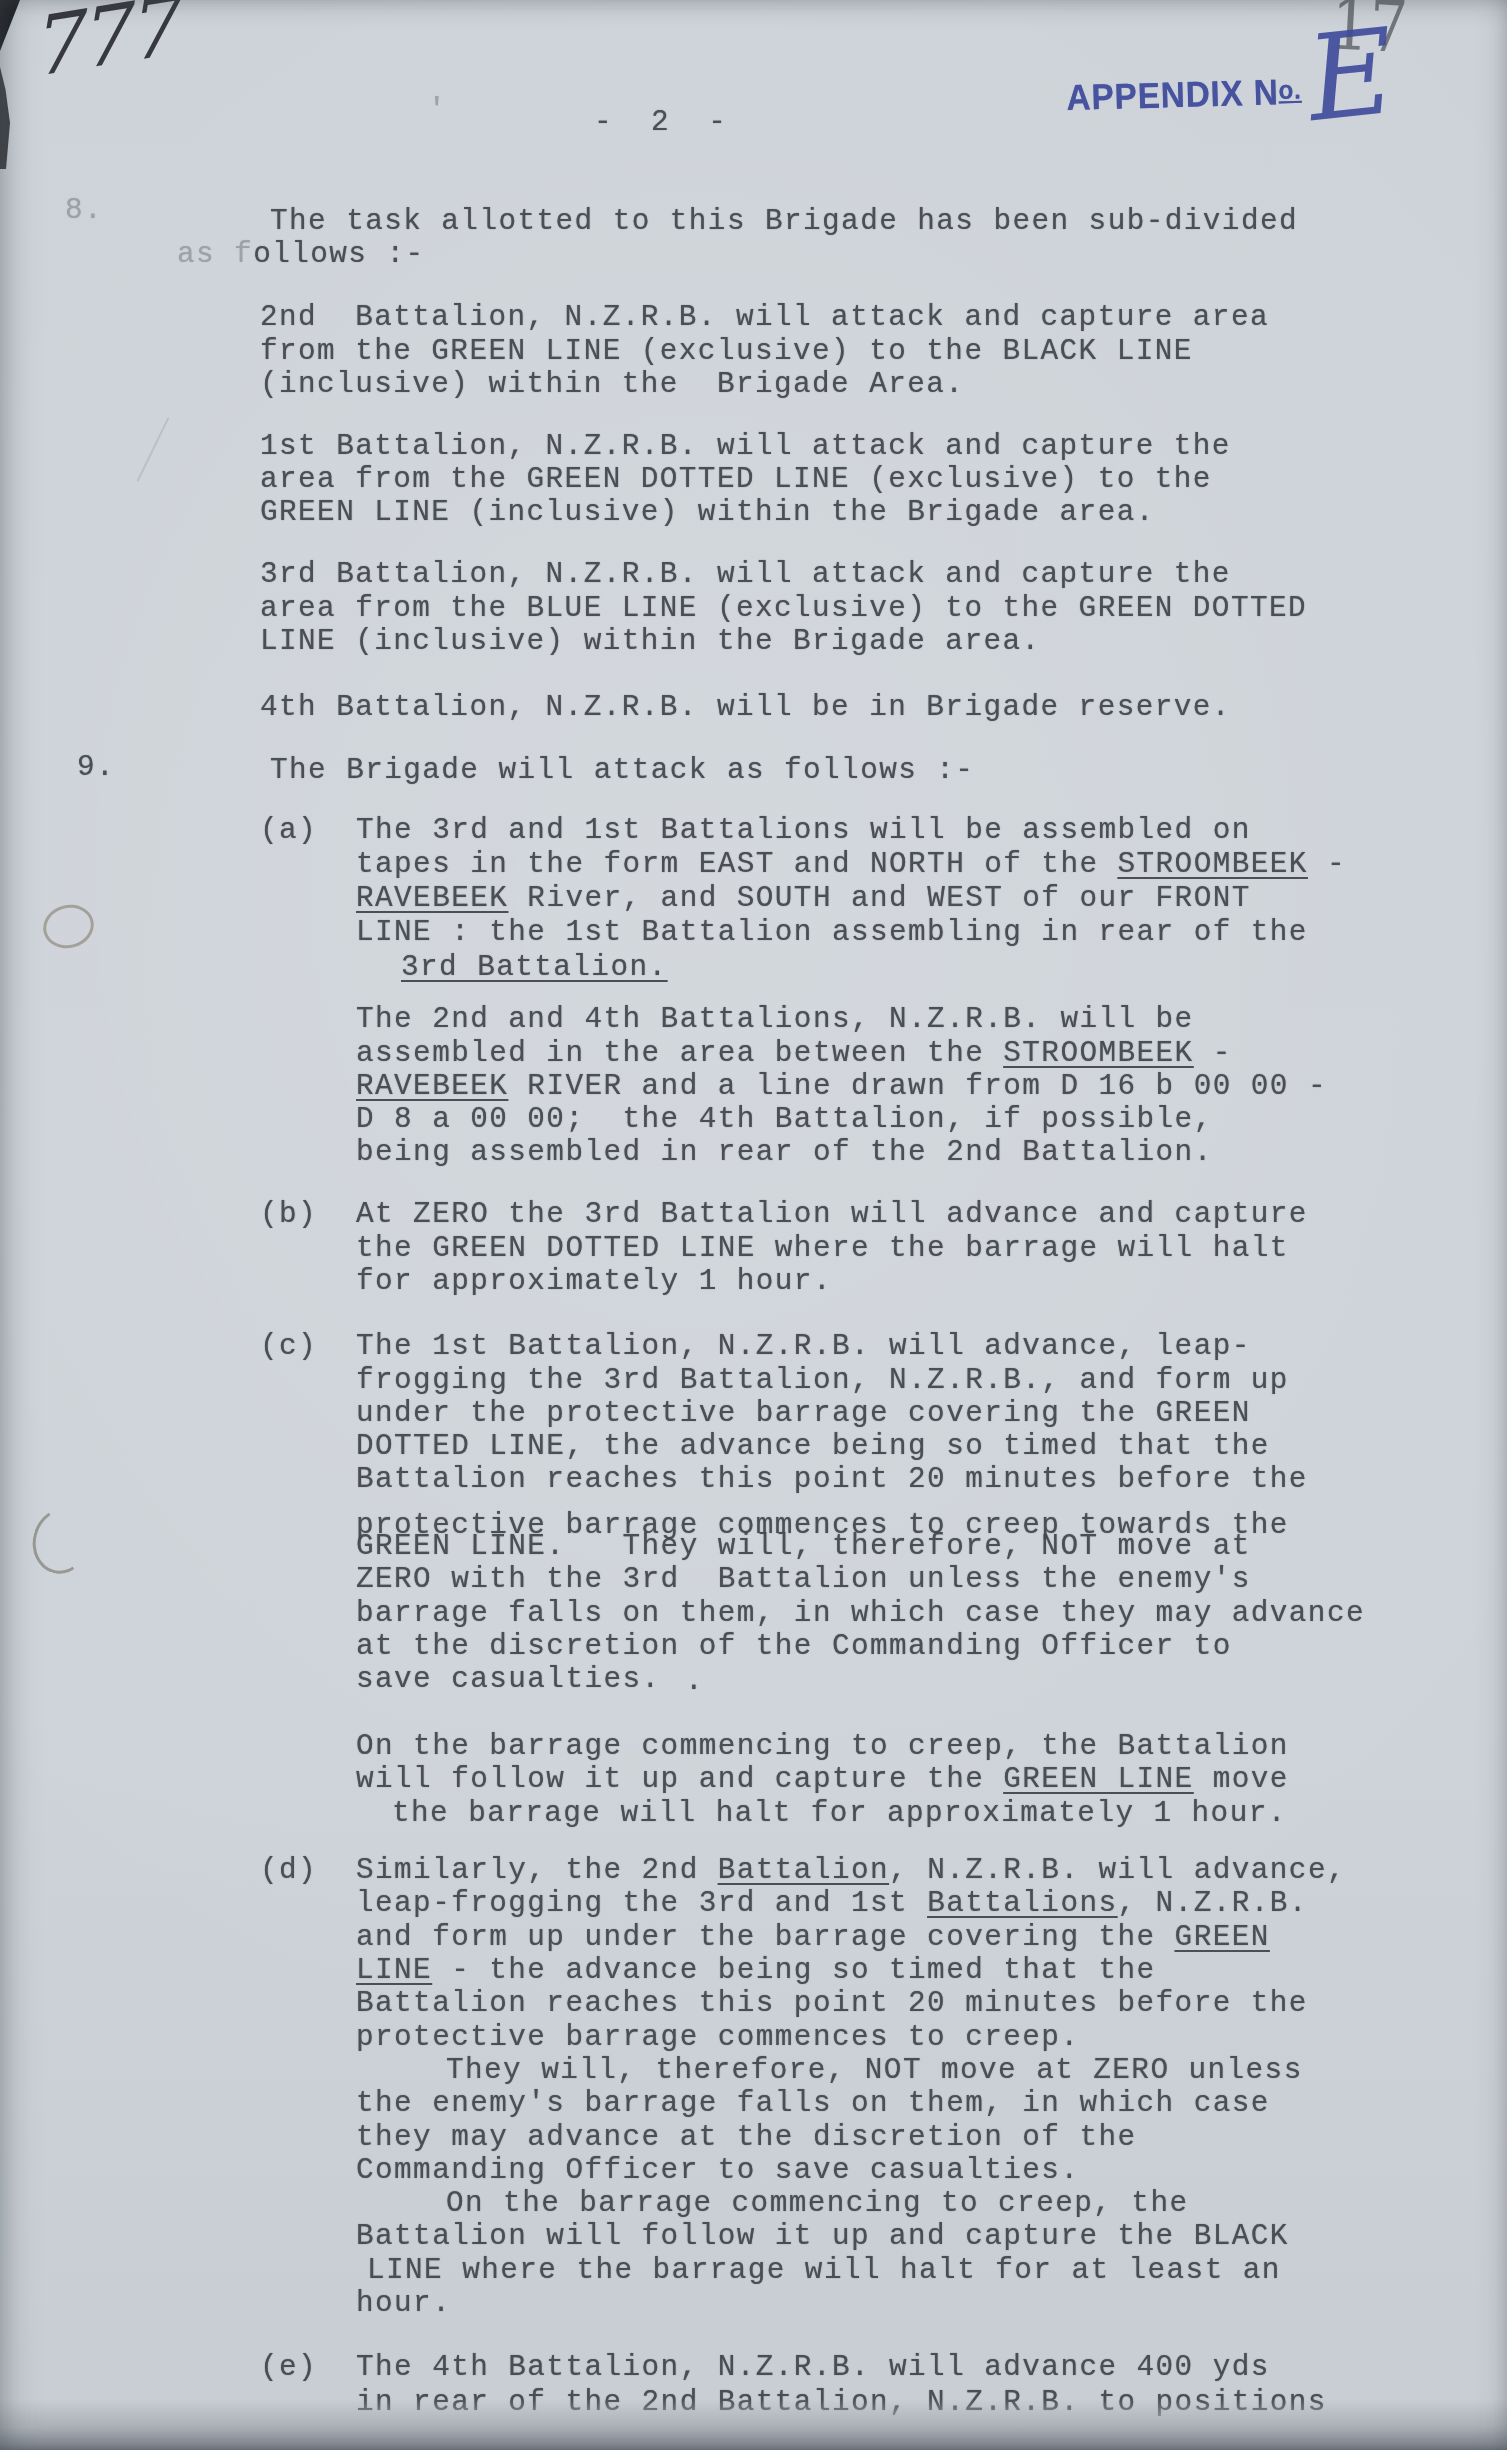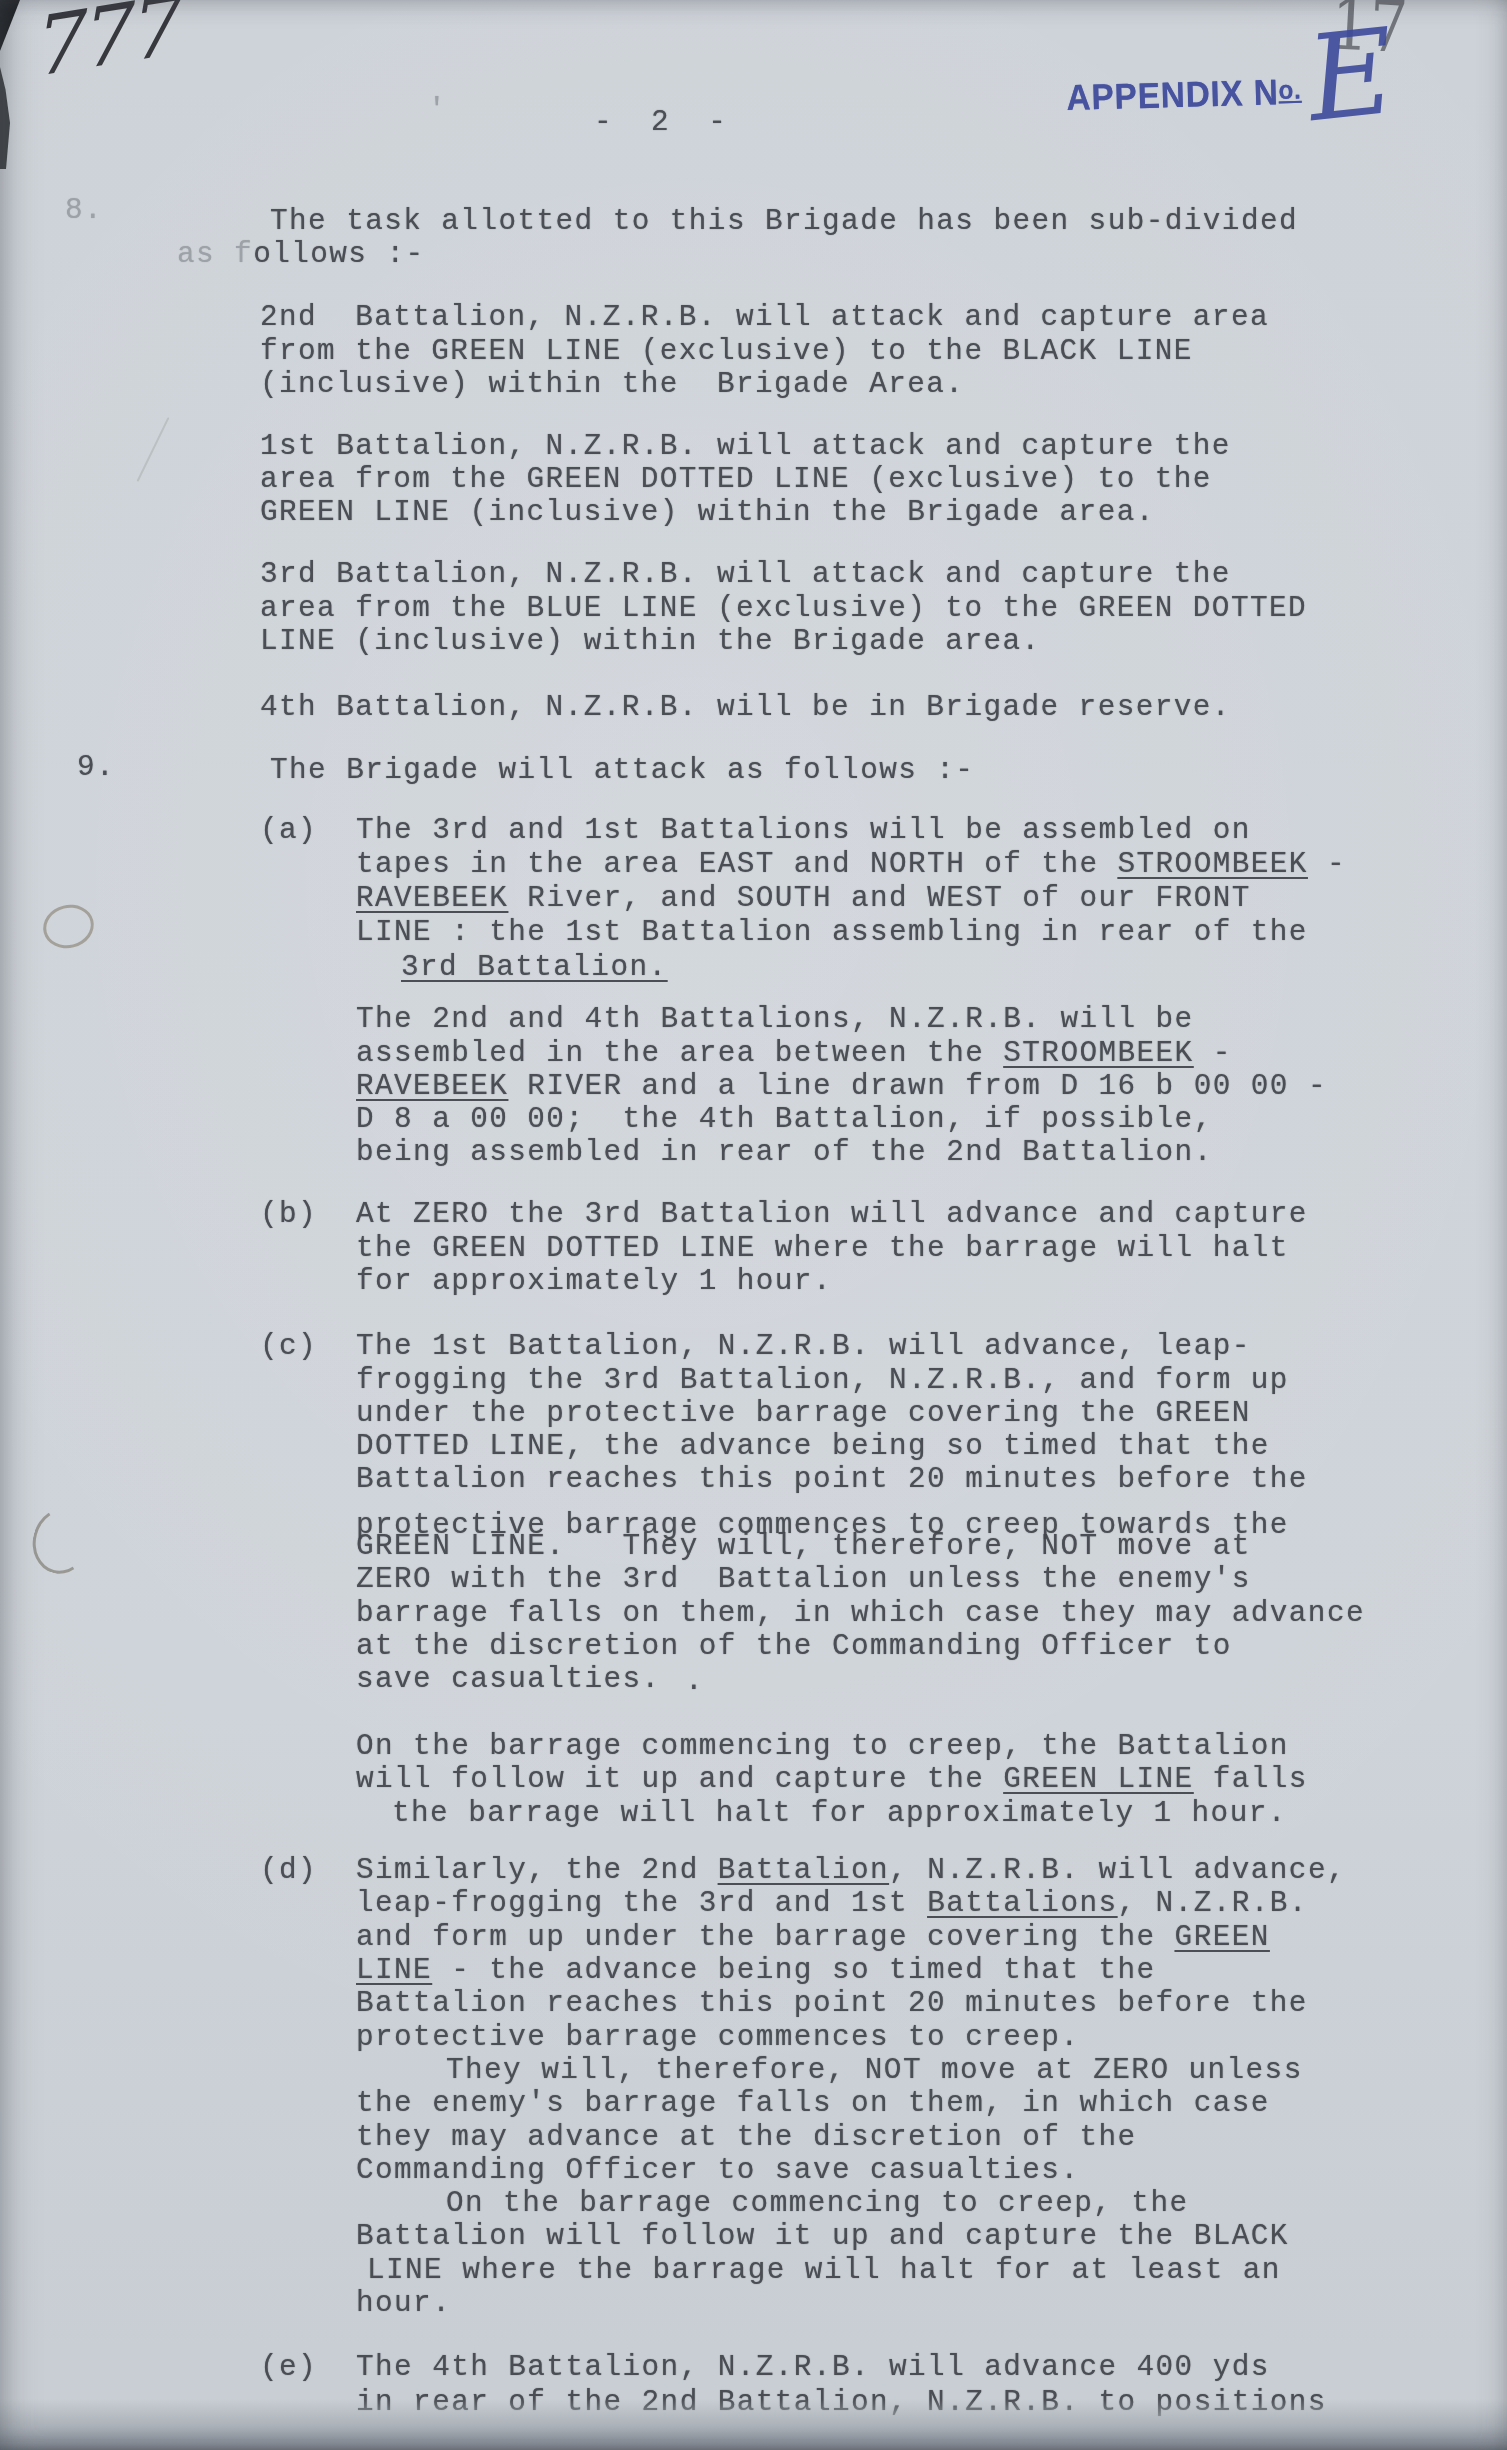--- a/index.html
+++ b/index.html
@@ -125,21 +125,21 @@
     <div class="typed-line" style="left: 260px; top: 464px;"><span>area from the GREEN DOTTED LINE (exclusive) to the</span></div>
     <div class="typed-line" style="left: 260px; top: 497px;"><span>GREEN LINE (inclusive) within the Brigade area.</span></div>
     <div class="typed-line" style="left: 260px; top: 559px;"><span>3rd Battalion, N.Z.R.B. will attack and capture the</span></div>
     <div class="typed-line" style="left: 260px; top: 593px;"><span>area from the BLUE LINE (exclusive) to the GREEN DOTTED</span></div>
     <div class="typed-line" style="left: 260px; top: 626px;"><span>LINE (inclusive) within the Brigade area.</span></div>
     <div class="typed-line" style="left: 260px; top: 692px;"><span>4th Battalion, N.Z.R.B. will be in Brigade reserve.</span></div>
     <div class="typed-line" style="left: 77px; top: 752px;"><span>9.</span></div>
     <div class="typed-line" style="left: 270px; top: 755px;"><span>The Brigade will attack as follows :-</span></div>
     <div class="typed-line" style="left: 260px; top: 815px;"><span>(a)</span></div>
     <div class="typed-line" style="left: 356px; top: 815px;"><span>The 3rd and 1st Battalions will be assembled on</span></div>
-    <div class="typed-line" style="left: 356px; top: 849px;"><span>tapes in the area EAST and NORTH of the </span><span class="u">STROOMBEEK</span><span> -</span></div>
+    <div class="typed-line" style="left: 356px; top: 849px;"><span>tapes in the form EAST and NORTH of the </span><span class="u">STROOMBEEK</span><span> -</span></div>
     <div class="typed-line" style="left: 356px; top: 883px;"><span class="u">RAVEBEEK</span><span> River, and SOUTH and WEST of our FRONT</span></div>
     <div class="typed-line" style="left: 356px; top: 917px;"><span>LINE : the 1st Battalion assembling in rear of the</span></div>
     <div class="typed-line" style="left: 357px; top: 952px; margin-left: 44px;"><span class="u">3rd Battalion.</span></div>
     <div class="typed-line" style="left: 356px; top: 1004px;"><span>The 2nd and 4th Battalions, N.Z.R.B. will be</span></div>
     <div class="typed-line" style="left: 356px; top: 1038px;"><span>assembled in the area between the </span><span class="u">STROOMBEEK</span><span> -</span></div>
     <div class="typed-line" style="left: 356px; top: 1071px;"><span class="u">RAVEBEEK</span><span> RIVER and a line drawn from D 16 b 00 00 -</span></div>
     <div class="typed-line" style="left: 356px; top: 1104px;"><span>D 8 a 00 00;  the 4th Battalion, if possible,</span></div>
     <div class="typed-line" style="left: 356px; top: 1137px;"><span>being assembled in rear of the 2nd Battalion.</span></div>
     <div class="typed-line" style="left: 260px; top: 1199px;"><span>(b)</span></div>
     <div class="typed-line" style="left: 356px; top: 1199px;"><span>At ZERO the 3rd Battalion will advance and capture</span></div>
@@ -152,21 +152,21 @@
     <div class="typed-line" style="left: 356px; top: 1431px;"><span>DOTTED LINE, the advance being so timed that the</span></div>
     <div class="typed-line" style="left: 356px; top: 1464px;"><span>Battalion reaches this point 20 minutes before the</span></div>
     <div class="typed-line" style="left: 356px; top: 1498px; margin-top: 12px;"><span>protective barrage commences to creep towards the</span></div>
     <div class="typed-line" style="left: 356px; top: 1531px;"><span>GREEN LINE.   They will, therefore, NOT move at</span></div>
     <div class="typed-line" style="left: 356px; top: 1564px;"><span>ZERO with the 3rd  Battalion unless the enemy's</span></div>
     <div class="typed-line" style="left: 356px; top: 1598px;"><span>barrage falls on them, in which case they may advance</span></div>
     <div class="typed-line" style="left: 356px; top: 1631px;"><span>at the discretion of the Commanding Officer to</span></div>
     <div class="typed-line" style="left: 356px; top: 1664px;"><span>save casualties.</span></div>
     <div class="typed-line" style="left: 685px; top: 1666px;"><span>.</span></div>
     <div class="typed-line" style="left: 356px; top: 1731px;"><span>On the barrage commencing to creep, the Battalion</span></div>
-    <div class="typed-line" style="left: 356px; top: 1764px;"><span>will follow it up and capture the </span><span class="u">GREEN LINE</span><span> falls</span></div>
+    <div class="typed-line" style="left: 356px; top: 1764px;"><span>will follow it up and capture the </span><span class="u">GREEN LINE</span><span> move</span></div>
     <div class="typed-line" style="left: 356px; top: 1798px; margin-left: 36px;"><span>the barrage will halt for approximately 1 hour.</span></div>
     <div class="typed-line" style="left: 260px; top: 1855px;"><span>(d)</span></div>
     <div class="typed-line" style="left: 356px; top: 1855px;"><span>Similarly, the 2nd </span><span class="u">Battalion</span><span>, N.Z.R.B. will advance,</span></div>
     <div class="typed-line" style="left: 356px; top: 1888px;"><span>leap-frogging the 3rd and 1st </span><span class="u">Battalions</span><span>, N.Z.R.B.</span></div>
     <div class="typed-line" style="left: 356px; top: 1922px;"><span>and form up under the barrage covering the </span><span class="u">GREEN</span></div>
     <div class="typed-line" style="left: 356px; top: 1955px;"><span class="u">LINE</span><span> - the advance being so timed that the</span></div>
     <div class="typed-line" style="left: 356px; top: 1988px;"><span>Battalion reaches this point 20 minutes before the</span></div>
     <div class="typed-line" style="left: 356px; top: 2022px;"><span>protective barrage commences to creep.</span></div>
     <div class="typed-line" style="left: 446px; top: 2055px;"><span>They will, therefore, NOT move at ZERO unless</span></div>
     <div class="typed-line" style="left: 356px; top: 2088px;"><span>the enemy's barrage falls on them, in which case</span></div>

